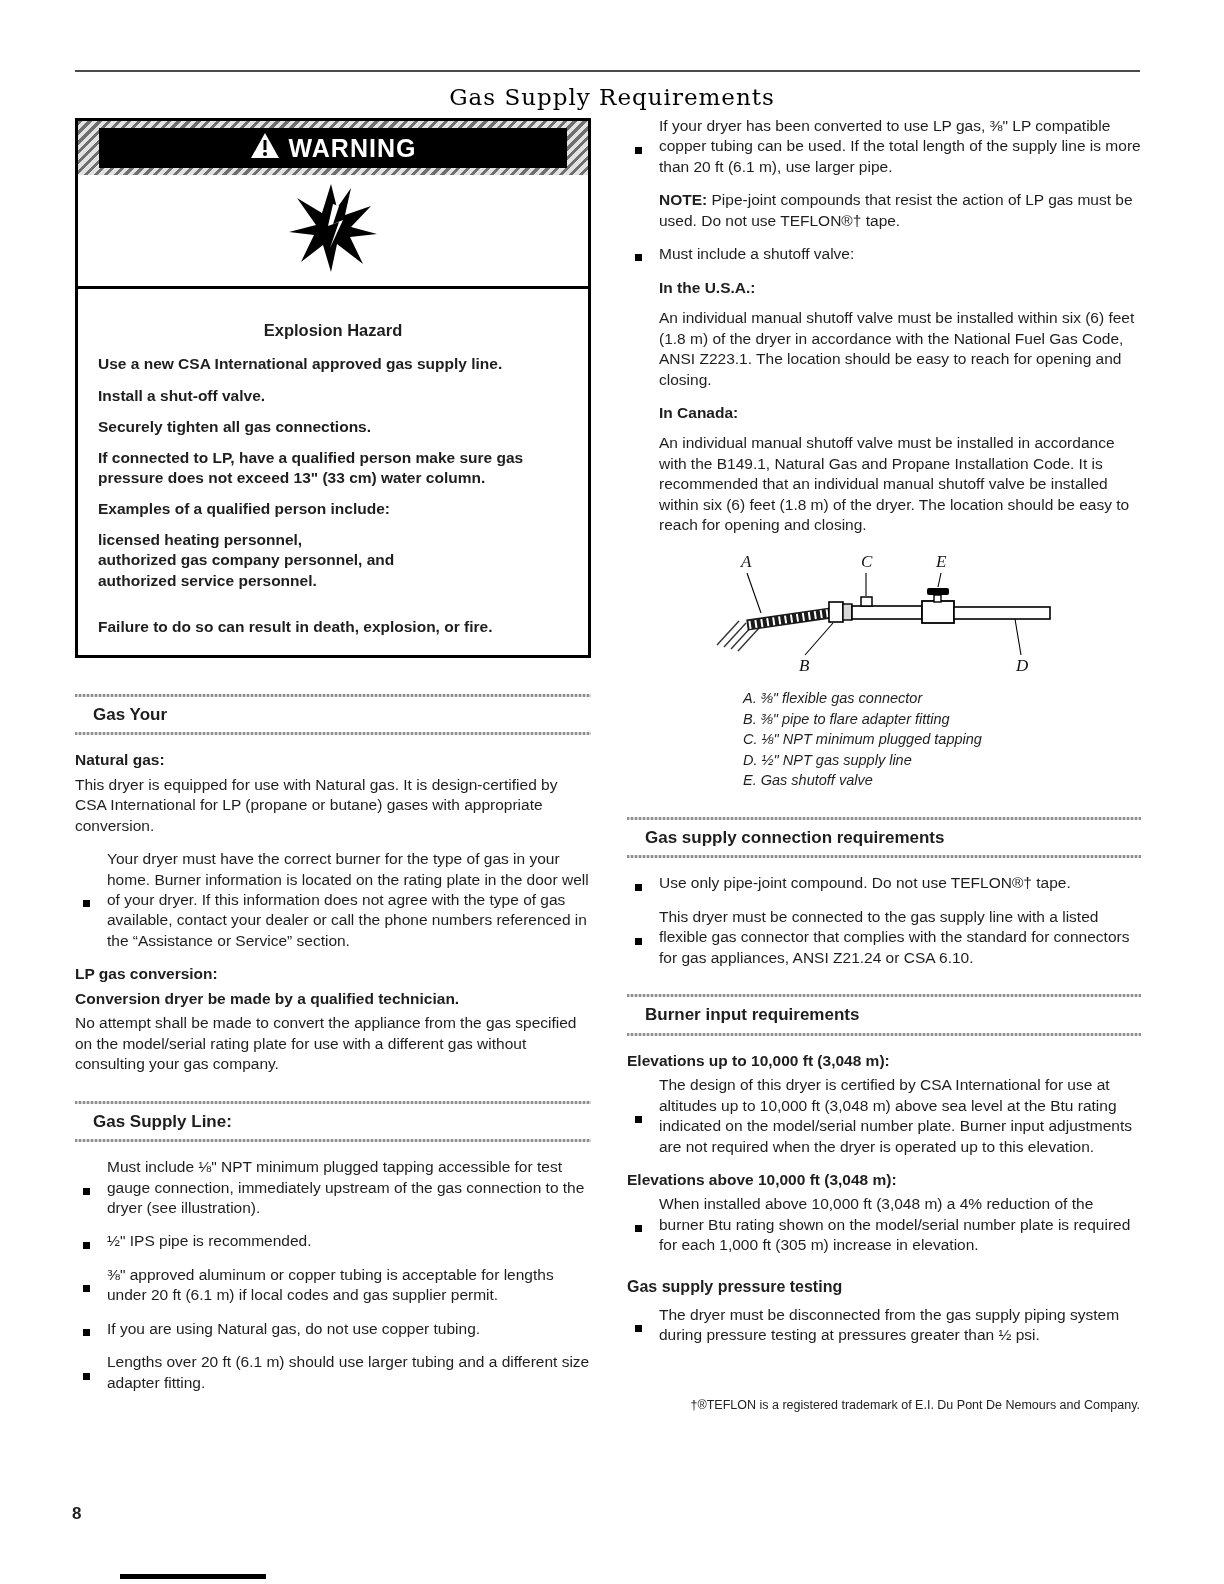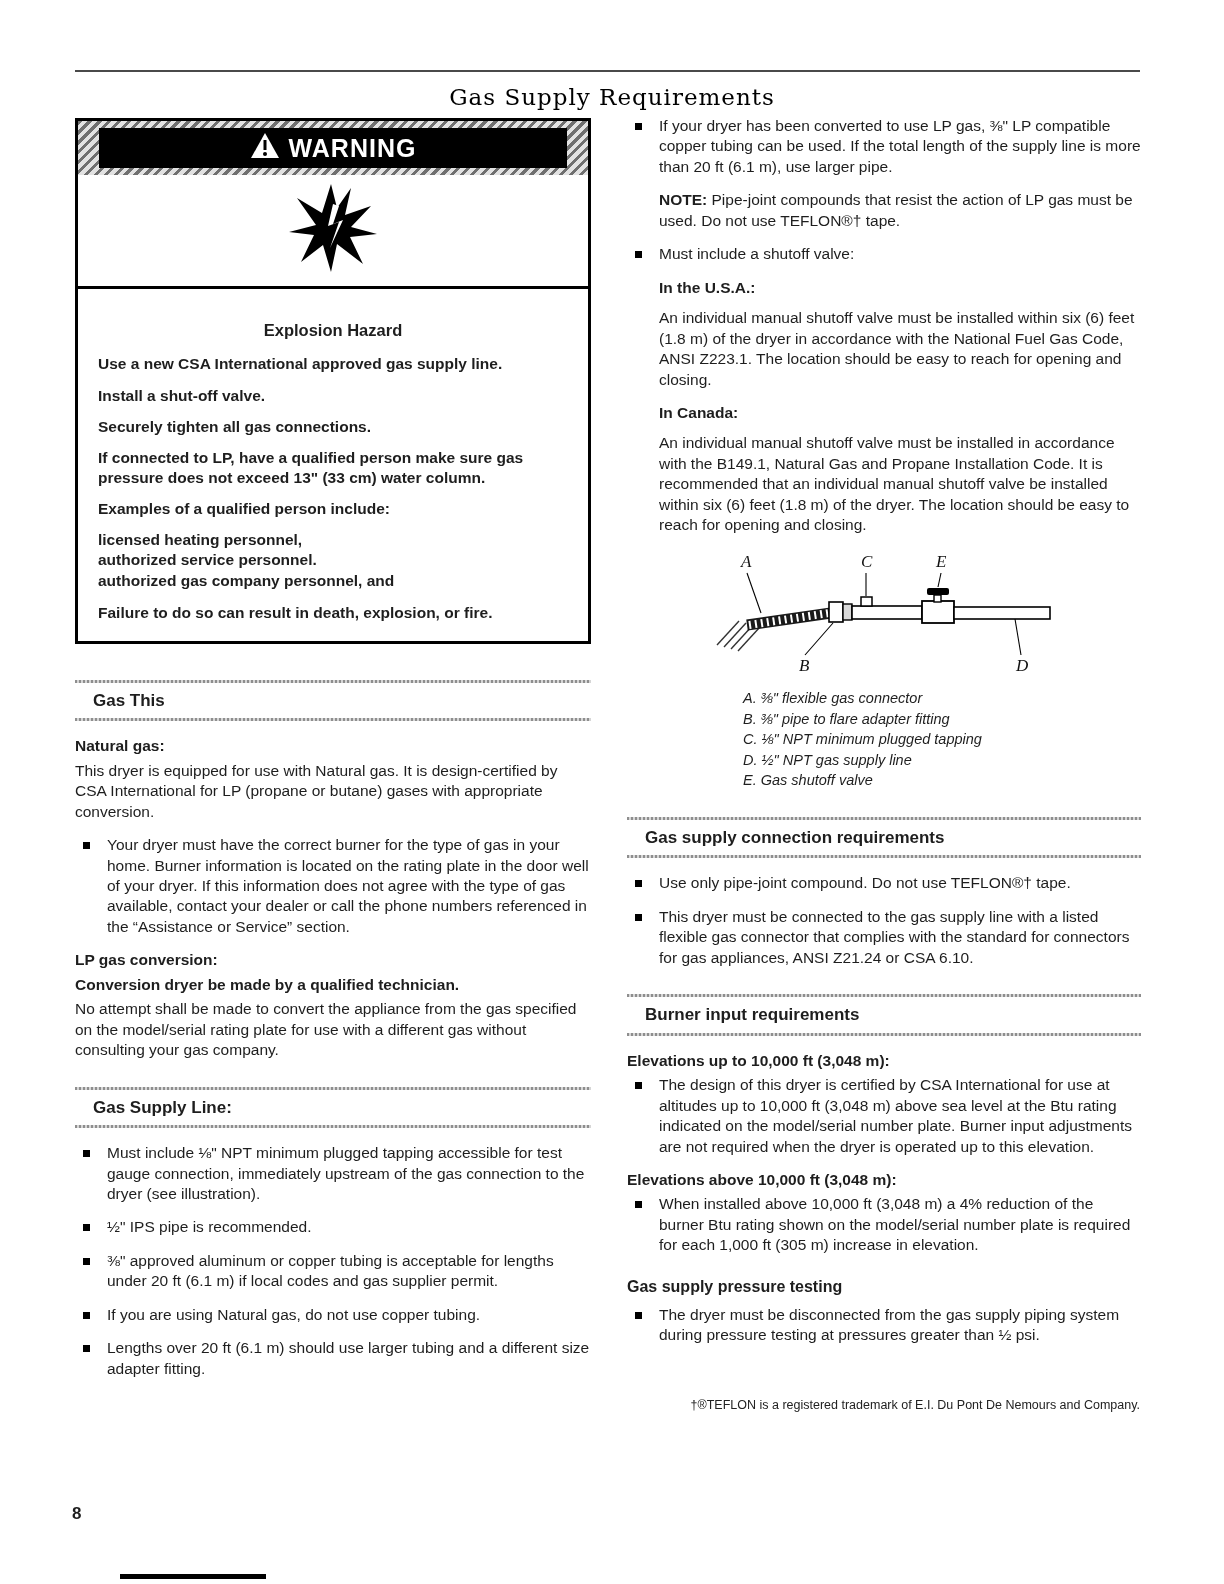--- a/index.html
+++ b/index.html
@@ -22,30 +22,30 @@
   
   .warn-box { border:3px solid #000; margin-bottom:36px; }
   .warn-hatch { background:repeating-linear-gradient(135deg,#6f6f6f 0 3px,#e2e2e2 3px 7px); padding:7px 21px; }
   .warn-band { background:#000; height:40px; display:flex; align-items:center; justify-content:center; gap:9px; }
   .warn-band-text { color:#fff; font-weight:bold; font-size:25px; letter-spacing:1px; }
   .warn-icon-area { background:#fff; height:114px; display:flex; align-items:center; justify-content:center; border-bottom:3px solid #000; }
   .warn-text { padding:31px 20px 18px; font-weight:bold; line-height:1.3; }
   .warn-title { text-align:center; font-size:16.5px; margin-bottom:13px; }
   .wp { margin-bottom:11px; }
   .wtight { margin:0; }
-  .wfinal { margin-top:12px; }
+  .wfinal { margin-top:26px; }
 
   
   .sec-head { margin:26px 0 15px; }
   .texline { height:3px; background:repeating-linear-gradient(90deg,#8e8e8e 0 2px,#d6d6d6 2px 4px); }
   .sec-title { font-size:17px; font-weight:bold; padding:7px 0 6px 18px; }
 
   .lbl  { font-weight:bold; margin-bottom:4px; }
   .para { margin-bottom:13px; }
-  .bullet { display:flex; margin-bottom:13px; }
+  .bullet { display:flex; margin-bottom:13px;align-items:center; }
   .sq { flex:none; width:7px; height:7px; background:#000; margin:7px 0 0 8px; }
   .bt { margin-left:17px; }
   .sub-lbl { font-weight:bold; margin:0 0 10px 32px; }
   .sub-para { margin:0 0 13px 32px; }
 
   .diagram { margin:10px 0 4px 88px; }
   .legend { margin:4px 0 8px 116px; font-style:italic; font-size:14.5px; line-height:1.42; }
 
   .pressure-lbl { font-weight:bold; font-size:16px; margin:20px 0 8px; }
 
@@ -84,29 +84,29 @@
         </span>
       </div>
       <div class="warn-text">
         <div class="warn-title">Explosion Hazard</div>
         <p class="wp">Use a new CSA International approved gas supply line.</p>
         <p class="wp">Install a shut-off valve.</p>
         <p class="wp">Securely tighten all gas connections.</p>
         <p class="wp">If connected to LP, have a qualified person make sure gas pressure does not exceed 13" (33 cm) water column.</p>
         <p class="wp">Examples of a qualified person include:</p>
         <p class="wtight">licensed heating personnel,</p>
+        <p class="wtight">authorized gas company personnel, and</p>
         <p class="wtight">authorized service personnel.</p>
-        <p class="wtight">authorized gas company personnel, and</p>
         <p class="wfinal">Failure to do so can result in death, explosion, or fire.</p>
       </div>
     </div>
 
     <div class="sec-head">
       <div class="texline"></div>
-      <div class="sec-title">Gas This</div>
+      <div class="sec-title">Gas Your</div>
       <div class="texline"></div>
     </div>
 
     <p class="lbl">Natural gas:</p>
     <p class="para">This dryer is equipped for use with Natural gas. It is design-certified by CSA International for LP (propane or butane) gases with appropriate conversion.</p>
 
     <div class="bullet">
       <span class="sq"></span>
       <span class="bt">Your dryer must have the correct burner for the type of gas in your home. Burner information is located on the rating plate in the door well of your dryer. If this information does not agree with the type of gas available, contact your dealer or call the phone numbers referenced in the “Assistance or Service” section.</span>
     </div>

